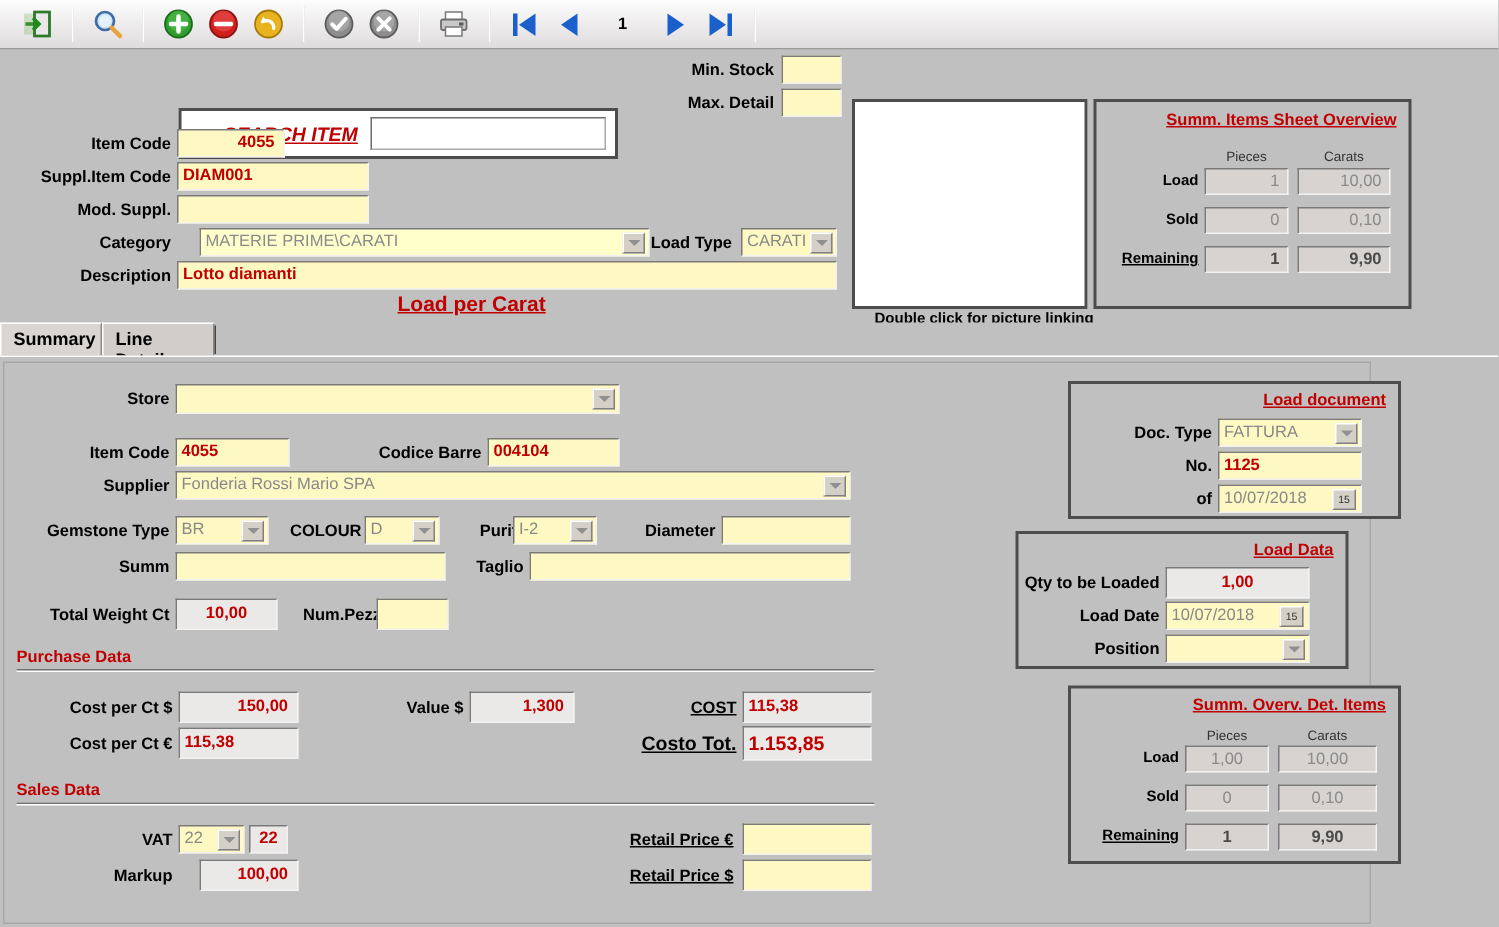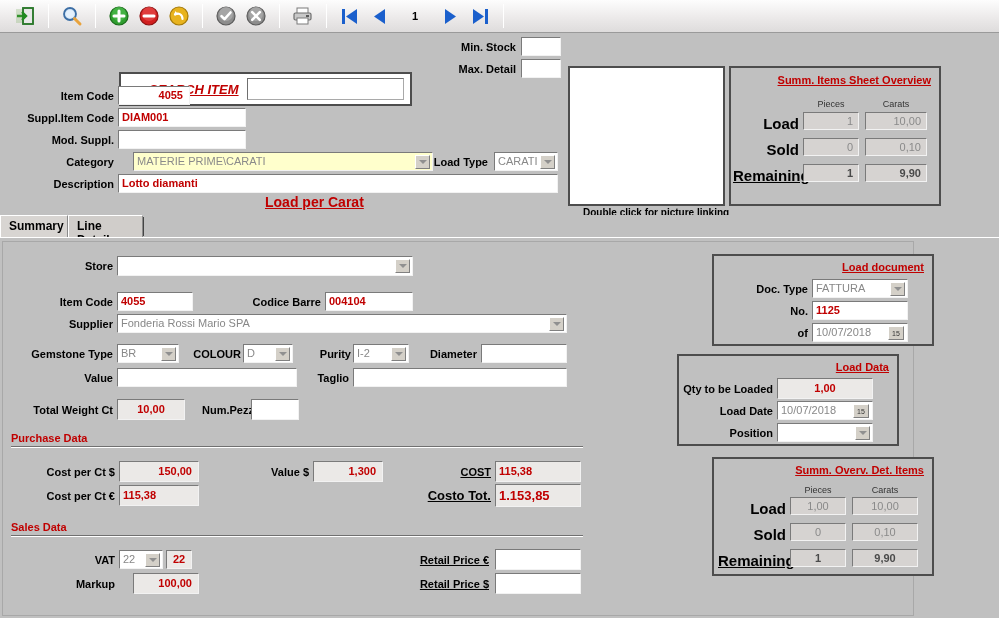--- a/index.html
+++ b/index.html
@@ -41,21 +41,21 @@
   }
   .search-input {
     flex:1; height:22px; background:#fff;
     border:1px solid #a9a9a9; border-top:1px solid #6f6f6f; border-left:1px solid #6f6f6f;
     font-family:"Liberation Sans", sans-serif; font-size:11px; padding:0 3px;
   }
 
   .lbl { font-weight:bold; font-size:11px; color:#000; text-align:right; }
 
   .fld {
-    background:#ffffff;
+    background:#fef9c3;
     border:1px solid #fff; border-top-color:#7a7a7a; border-left-color:#7a7a7a;
     border-right-color:#f2f2f2; border-bottom-color:#f2f2f2;
     font-family:"Liberation Sans", sans-serif; font-size:11px;
     padding:0 3px; height:19px; line-height:17px;
     color:#c00000; font-weight:bold;
     overflow:hidden; white-space:nowrap;
   }
   .fld.empty { color:#000; }
   .fld.gray { color:#888; font-weight:normal; }
   .fld.yellow { background:#ffffcc; color:#8a8a8a; font-weight:normal; }
@@ -76,21 +76,21 @@
     font-size:7px; text-align:center; line-height:13px; color:#333; font-weight:normal;
   }
 
   .picbox { position:absolute; left:568px; top:33px; width:157px; height:140px; background:#fff; border:2px solid #4d4d4d; }
   .piccap { position:absolute; left:583px; top:174px; font-size:10px; font-weight:bold; }
 
   .panel { position:absolute; background:#c0c0c0; border:2px solid #4d4d4d; }
   .panel-title { color:#c00000; font-weight:bold; text-decoration:underline; font-size:11px; text-align:right; }
 
   .minihdr { font-size:9px; color:#333; text-align:center; font-weight:normal; }
-  .mini-lbl { font-size:15px; font-weight:bold; text-align:right; }
+  .mini-lbl { font-size:10px; font-weight:bold; text-align:right; }
   .mini-lbl.u { text-decoration:underline; }
   .mini-fld {
     background:#d6d3d1; border:1px solid #fff; border-top-color:#7a7a7a; border-left-color:#7a7a7a;
     border-right-color:#f2f2f2; border-bottom-color:#f2f2f2;
     font-size:11px; color:#8a8a8a; height:18px; line-height:16px; text-align:right; padding-right:5px;
   }
   .mini-fld.strong { color:#4a4a4a; font-weight:bold; }
   .mini-fld.center { text-align:center; padding-right:0; }
 
   .loadpercarat {
@@ -330,29 +330,29 @@
       <span class="arrow"></span>
     </div>
 
     <div class="lbl" style="position:absolute; left:184px; top:106px; width:54px;">COLOUR</div>
     <div class="fld gray combo" style="position:absolute; left:240px; top:102px; width:50px;">
       <span>D</span>
       <span class="arrow"></span>
     </div>
 
     <div class="lbl" style="position:absolute; left:306px; top:106px; width:42px;">Purity</div>
-    <div class="fld gray combo" style="position:absolute; left:350px; top:102px; width:56px;">
+    <div class="fld gray combo" style="position:absolute; left:339px; top:102px; width:56px;">
       <span>I-2</span>
       <span class="arrow"></span>
     </div>
 
     <div class="lbl" style="position:absolute; left:412px; top:106px; width:62px;">Diameter</div>
     <div class="fld empty" style="position:absolute; left:478px; top:102px; width:86px;"></div>
 
-    <div class="lbl" style="position:absolute; left:40px; top:130px; width:70px;">Value</div>
+    <div class="lbl" style="position:absolute; left:40px; top:130px; width:70px;">Summ</div>
     <div class="fld empty" style="position:absolute; left:114px; top:126px; width:180px;"></div>
 
     <div class="lbl" style="position:absolute; left:286px; top:130px; width:60px;">Taglio</div>
     <div class="fld empty" style="position:absolute; left:350px; top:126px; width:214px;"></div>
 
     <div class="lbl" style="position:absolute; left:18px; top:162px; width:92px;">Total Weight Ct</div>
     <div class="fld ctr light" style="position:absolute; left:114px; top:157px; width:68px; height:21px; line-height:19px;">10,00</div>
 
     <div class="lbl" style="position:absolute; left:188px; top:162px; width:66px;">Num.Pezzi</div>
     <div class="fld empty" style="position:absolute; left:248px; top:157px; width:48px; height:21px;"></div>

